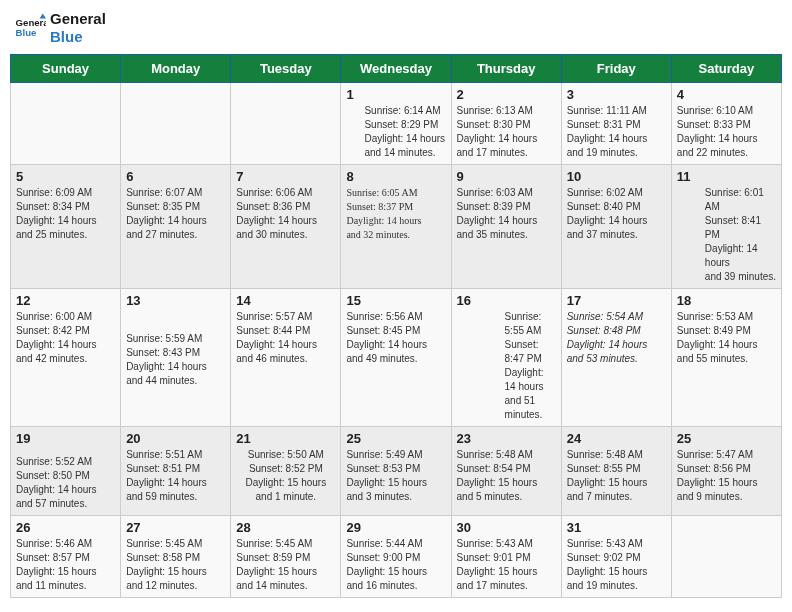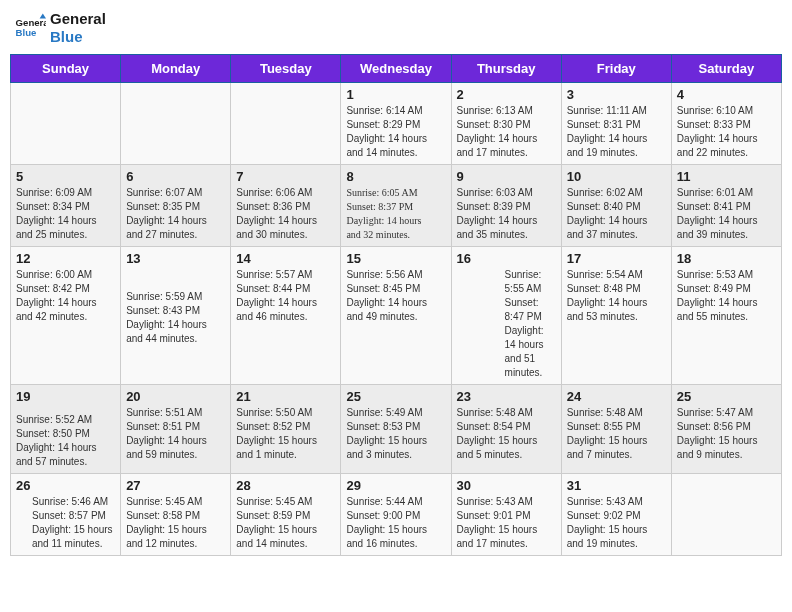--- a/index.html
+++ b/index.html
@@ -35,21 +35,21 @@
     .subtitle {
       font-size: 15px;
       color: #333;
     }
     table {
       width: 100%;
       border-collapse: collapse;
       table-layout: fixed;
     }
     thead tr th {
-      background-color: #6d28d9;
+      background-color: #15803d;
       color: #fff;
       font-size: 13px;
       font-weight: bold;
       padding: 6px 4px;
       text-align: center;
       border: 1px solid #1a5fa0;
     }
     tbody tr td {
       border: 1px solid #ccc;
       vertical-align: top;
@@ -106,21 +106,21 @@
         <th>Saturday</th>
       </tr>
   </thead>
   <tbody id="calendar-body">
   <tr>
         <td></td>
         <td></td>
         <td></td>
         <td>
           <span class="day-number">1</span>
-          <div class="day-info" style="white-space: pre-line;">Sunrise: 6:14 AM
+          <div class="day-info" style="white-space: pre-line; margin-left: 18px;">Sunrise: 6:14 AM
 Sunset: 8:29 PM
 Daylight: 14 hours
 and 14 minutes.</div>
         </td>
         <td>
           <span class="day-number">2</span>
           <div class="day-info" style="white-space: pre-line;">Sunrise: 6:13 AM
 Sunset: 8:30 PM
 Daylight: 14 hours
 and 17 minutes.</div>
@@ -178,21 +178,21 @@
         </td>
         <td>
           <span class="day-number">10</span>
           <div class="day-info" style="white-space: pre-line;">Sunrise: 6:02 AM
 Sunset: 8:40 PM
 Daylight: 14 hours
 and 37 minutes.</div>
         </td>
         <td>
           <span class="day-number">11</span>
-          <div class="day-info" style="white-space: pre-line;">Sunrise: 6:01 AM
+          <div class="day-info" style="white-space: pre-line; margin-left: 28px;">Sunrise: 6:01 AM
 Sunset: 8:41 PM
 Daylight: 14 hours
 and 39 minutes.</div>
         </td>
       </tr>
       <tr>
         <td>
           <span class="day-number">12</span>
           <div class="day-info" style="white-space: pre-line;">Sunrise: 6:00 AM
 Sunset: 8:42 PM
@@ -222,21 +222,21 @@
         </td>
         <td>
           <span class="day-number">16</span>
           <div class="day-info" style="white-space: pre-line; margin-left: 48px;">Sunrise: 5:55 AM
 Sunset: 8:47 PM
 Daylight: 14 hours
 and 51 minutes.</div>
         </td>
         <td>
           <span class="day-number">17</span>
-          <div class="day-info" style="white-space: pre-line;">Sunrise: 5:54 AM
+          <div class="day-info" style="white-space: pre-line; font-style: italic;">Sunrise: 5:54 AM
 Sunset: 8:48 PM
 Daylight: 14 hours
 and 53 minutes.</div>
         </td>
         <td>
           <span class="day-number">18</span>
           <div class="day-info" style="white-space: pre-line;">Sunrise: 5:53 AM
 Sunset: 8:49 PM
 Daylight: 14 hours
 and 55 minutes.</div>
@@ -252,21 +252,21 @@
         </td>
         <td>
           <span class="day-number">20</span>
           <div class="day-info" style="white-space: pre-line;">Sunrise: 5:51 AM
 Sunset: 8:51 PM
 Daylight: 14 hours
 and 59 minutes.</div>
         </td>
         <td>
           <span class="day-number">21</span>
-          <div class="day-info" style="white-space: pre-line;">Sunrise: 5:50 AM
+          <div class="day-info" style="white-space: pre-line; text-align: center;">Sunrise: 5:50 AM
 Sunset: 8:52 PM
 Daylight: 15 hours
 and 1 minute.</div>
         </td>
         <td>
           <span class="day-number">25</span>
           <div class="day-info" style="white-space: pre-line;">Sunrise: 5:49 AM
 Sunset: 8:53 PM
 Daylight: 15 hours
 and 3 minutes.</div>
@@ -289,21 +289,21 @@
           <span class="day-number">25</span>
           <div class="day-info" style="white-space: pre-line;">Sunrise: 5:47 AM
 Sunset: 8:56 PM
 Daylight: 15 hours
 and 9 minutes.</div>
         </td>
       </tr>
       <tr>
         <td>
           <span class="day-number">26</span>
-          <div class="day-info" style="white-space: pre-line; margin-left: 16px;">Sunrise: 5:46 AM
+          <div class="day-info" style="white-space: pre-line;">Sunrise: 5:46 AM
 Sunset: 8:57 PM
 Daylight: 15 hours
 and 11 minutes.</div>
         </td>
         <td>
           <span class="day-number">27</span>
           <div class="day-info" style="white-space: pre-line;">Sunrise: 5:45 AM
 Sunset: 8:58 PM
 Daylight: 15 hours
 and 12 minutes.</div>

